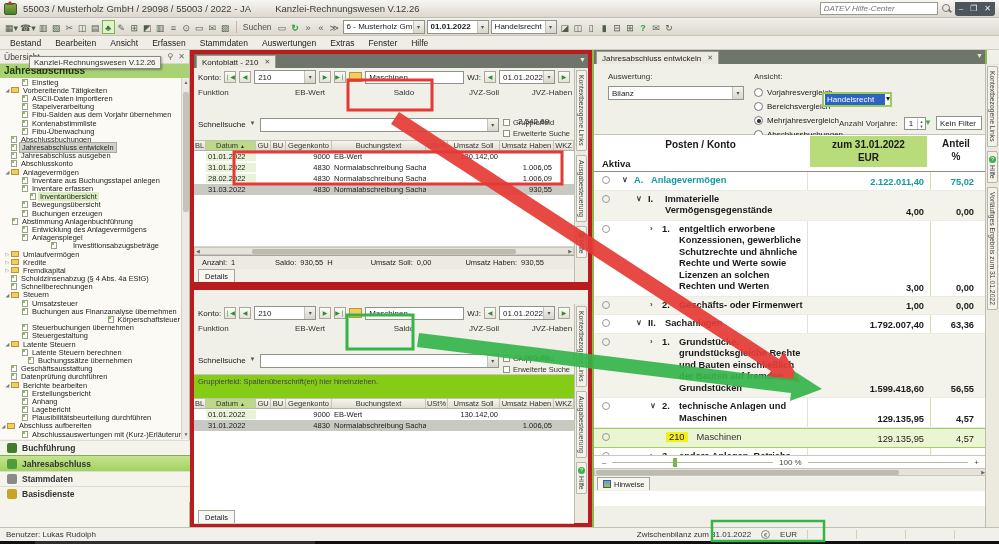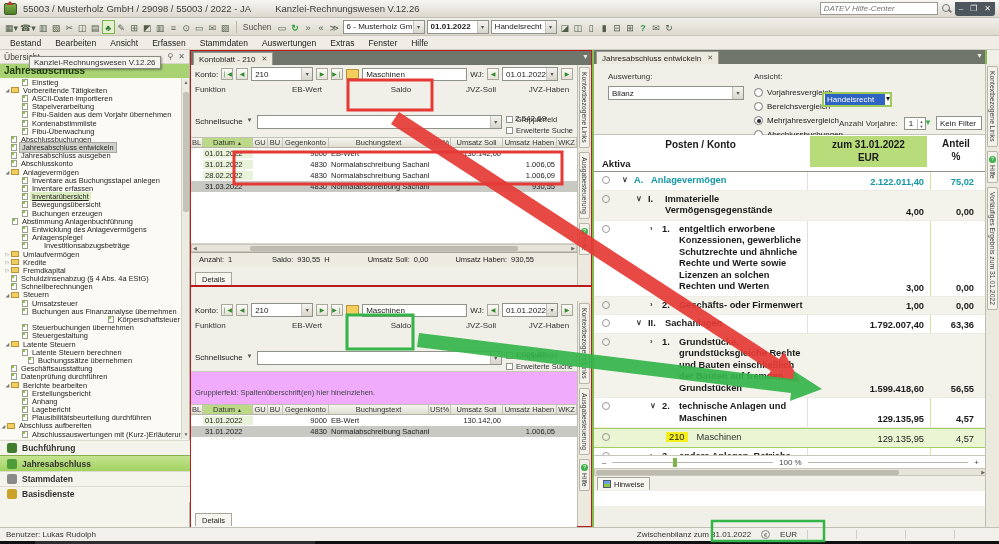--- a/index.html
+++ b/index.html
@@ -55,21 +55,21 @@
   .tlabel{padding:0 2px}
   .tree-scroll{position:absolute;right:0;top:28px;width:8px;height:361px;background:#ecebe2;border-left:1px solid #d4d1c7}
   .tree-scroll .thumb{position:absolute;left:1px;top:14px;width:6px;height:120px;background:#c6c3b8;border-radius:2px}
   .tree-scroll .arr{position:absolute;left:0;width:8px;height:9px;font-size:5px;text-align:center;color:#666;line-height:9px}
   .sb-nav{position:absolute;left:0;top:390px;width:190px}
   .nav-item{height:15.4px;display:flex;align-items:center;gap:5px;padding:0 7px;font-size:8.5px;font-weight:bold;color:#333;border-top:1px solid #dedbd1;background:#f4f3ec}
   .nav-item.selected{background:linear-gradient(#c5e392,#a2d25f);border-top:1px solid #86ae4c}
   .nav-ic{width:10px;height:10px;border-radius:2px}
 
   
-  .panel{position:absolute;background:#f0efe8;border:1px solid #b91c1c}
+  .panel{position:absolute;background:#f0efe8;border:4px solid #b91c1c}
   .tabstrip{height:14px;background:#70756b;display:flex;align-items:flex-end;padding-left:2px;position:relative}
   .tab{height:13px;background:#eceadf;border:1px solid #9b998f;border-bottom:none;font-size:8px;padding:0 5px;display:flex;align-items:center;gap:6px;color:#222}
   .tab .x{font-size:7px;color:#555}
   .strip-dd{position:absolute;right:2px;top:2px;color:#e8e8e0;font-size:7px}
   .kontorow{height:18px;display:flex;align-items:center;gap:3px;padding:0 4px;font-size:8px}
   .navbtn{width:12px;height:12px;border:1px solid #aaa79c;background:linear-gradient(#fcfcf9,#e4e1d6);color:#2e8b2e;font-size:6px;text-align:center;line-height:11px}
   .folder-btn{width:13px;height:10px;background:#f2cf5c;border:1px solid #bb933a}
   .field{height:13px;background:#fff;border:1px solid #8f948b;font-size:8px;padding:0 3px;display:flex;align-items:center}
   .stats{display:grid;grid-template-columns:64px 96px 92px 68px 68px;height:30px;padding:2px 4px 0 4px;font-size:8px}
   .stats .sl{text-align:center;color:#333}
@@ -283,21 +283,21 @@
         <div class="tree-item" style="padding-left: 15px;">
           <span class="expander"></span>
           <span class="ticon doc"></span>
           <span class="tlabel">Inventare aus Buchungsstapel anlegen</span>
         </div>
         <div class="tree-item" style="padding-left: 15px;">
           <span class="expander"></span>
           <span class="ticon doc"></span>
           <span class="tlabel">Inventare erfassen</span>
         </div>
-        <div class="tree-item highlight" style="padding-left: 15px; text-decoration: underline;">
+        <div class="tree-item highlight" style="padding-left: 23px;">
           <span class="expander"></span>
           <span class="ticon doc"></span>
           <span class="tlabel">Inventarübersicht</span>
         </div>
         <div class="tree-item" style="padding-left: 15px;">
           <span class="expander"></span>
           <span class="ticon doc"></span>
           <span class="tlabel">Bewegungsübersicht</span>
         </div>
         <div class="tree-item" style="padding-left: 15px;">
@@ -313,21 +313,21 @@
         <div class="tree-item" style="padding-left: 15px;">
           <span class="expander"></span>
           <span class="ticon doc"></span>
           <span class="tlabel">Entwicklung des Anlagevermögens</span>
         </div>
         <div class="tree-item" style="padding-left: 15px;">
           <span class="expander"></span>
           <span class="ticon doc"></span>
           <span class="tlabel">Anlagenspiegel</span>
         </div>
-        <div class="tree-item" style="padding-left: 3px; gap: 12px;">
+        <div class="tree-item" style="padding-left: 32px; gap: 12px;">
           <span class="expander"></span>
           <span class="ticon doc"></span>
           <span class="tlabel">Investitionsabzugsbeträge</span>
         </div>
         <div class="tree-item" style="padding-left: 4px;">
           <span class="expander">▷</span>
           <span class="ticon folder"></span>
           <span class="tlabel">Umlaufvermögen</span>
         </div>
         <div class="tree-item" style="padding-left: 4px;">
@@ -594,21 +594,21 @@
           <span>▶</span>
         </div>
       <div class="sumrow">
         <span>Anzahl:</span>
           <b style="width:18px">1</b>
         <span style="margin-left:22px">Saldo:</span>
           <b>930,55</b>
           <b>H</b>
         <span style="margin-left:34px">Umsatz Soll:</span>
           <b>0,00</b>
-        <span style="margin-left:23px">Umsatz Haben:</span>
+        <span style="margin-left:30px">Umsatz Haben:</span>
           <b>930,55</b>
       </div>
       <div class="bottab">
           <span>Details</span>
         </div>
     </div>
     <div class="vtabs">
         <span class="vtab">
           <span>Kontextbezogene Links</span>
         </span>
@@ -667,21 +667,21 @@
           <span class="cb">
               <span class="cbbox"></span>
               <span>Gruppierfeld</span>
             </span>
           <span class="cb">
               <span class="cbbox"></span>
               <span>Erweiterte Suche</span>
             </span>
         </span>
       </div>
-      <div style="height:24px;background:#f0abfc;border-top:1px solid #c9c6bb;font-size:7.5px;color:#444;padding:16px 4px">Gruppierfeld: Spaltenüberschrift(en) hier hineinziehen.</div>
+      <div style="height:24px;background:#84cc16;border-top:1px solid #c9c6bb;font-size:7.5px;color:#444;padding:2px 4px">Gruppierfeld: Spaltenüberschrift(en) hier hineinziehen.</div>
       <div class="grid-head">
           <span class="gh c-bl">BL</span>
           <span class="gh c-datum sorted">Datum<span style="font-size: 5px;">▲</span></span>
           <span class="gh c-gu">GU</span>
           <span class="gh c-bu">BU</span>
           <span class="gh c-gk">Gegenkonto</span>
           <span class="gh c-btx">Buchungstext</span>
           <span class="gh c-ust">USt%</span>
           <span class="gh c-us">Umsatz Soll</span>
           <span class="gh c-uh">Umsatz Haben</span>

